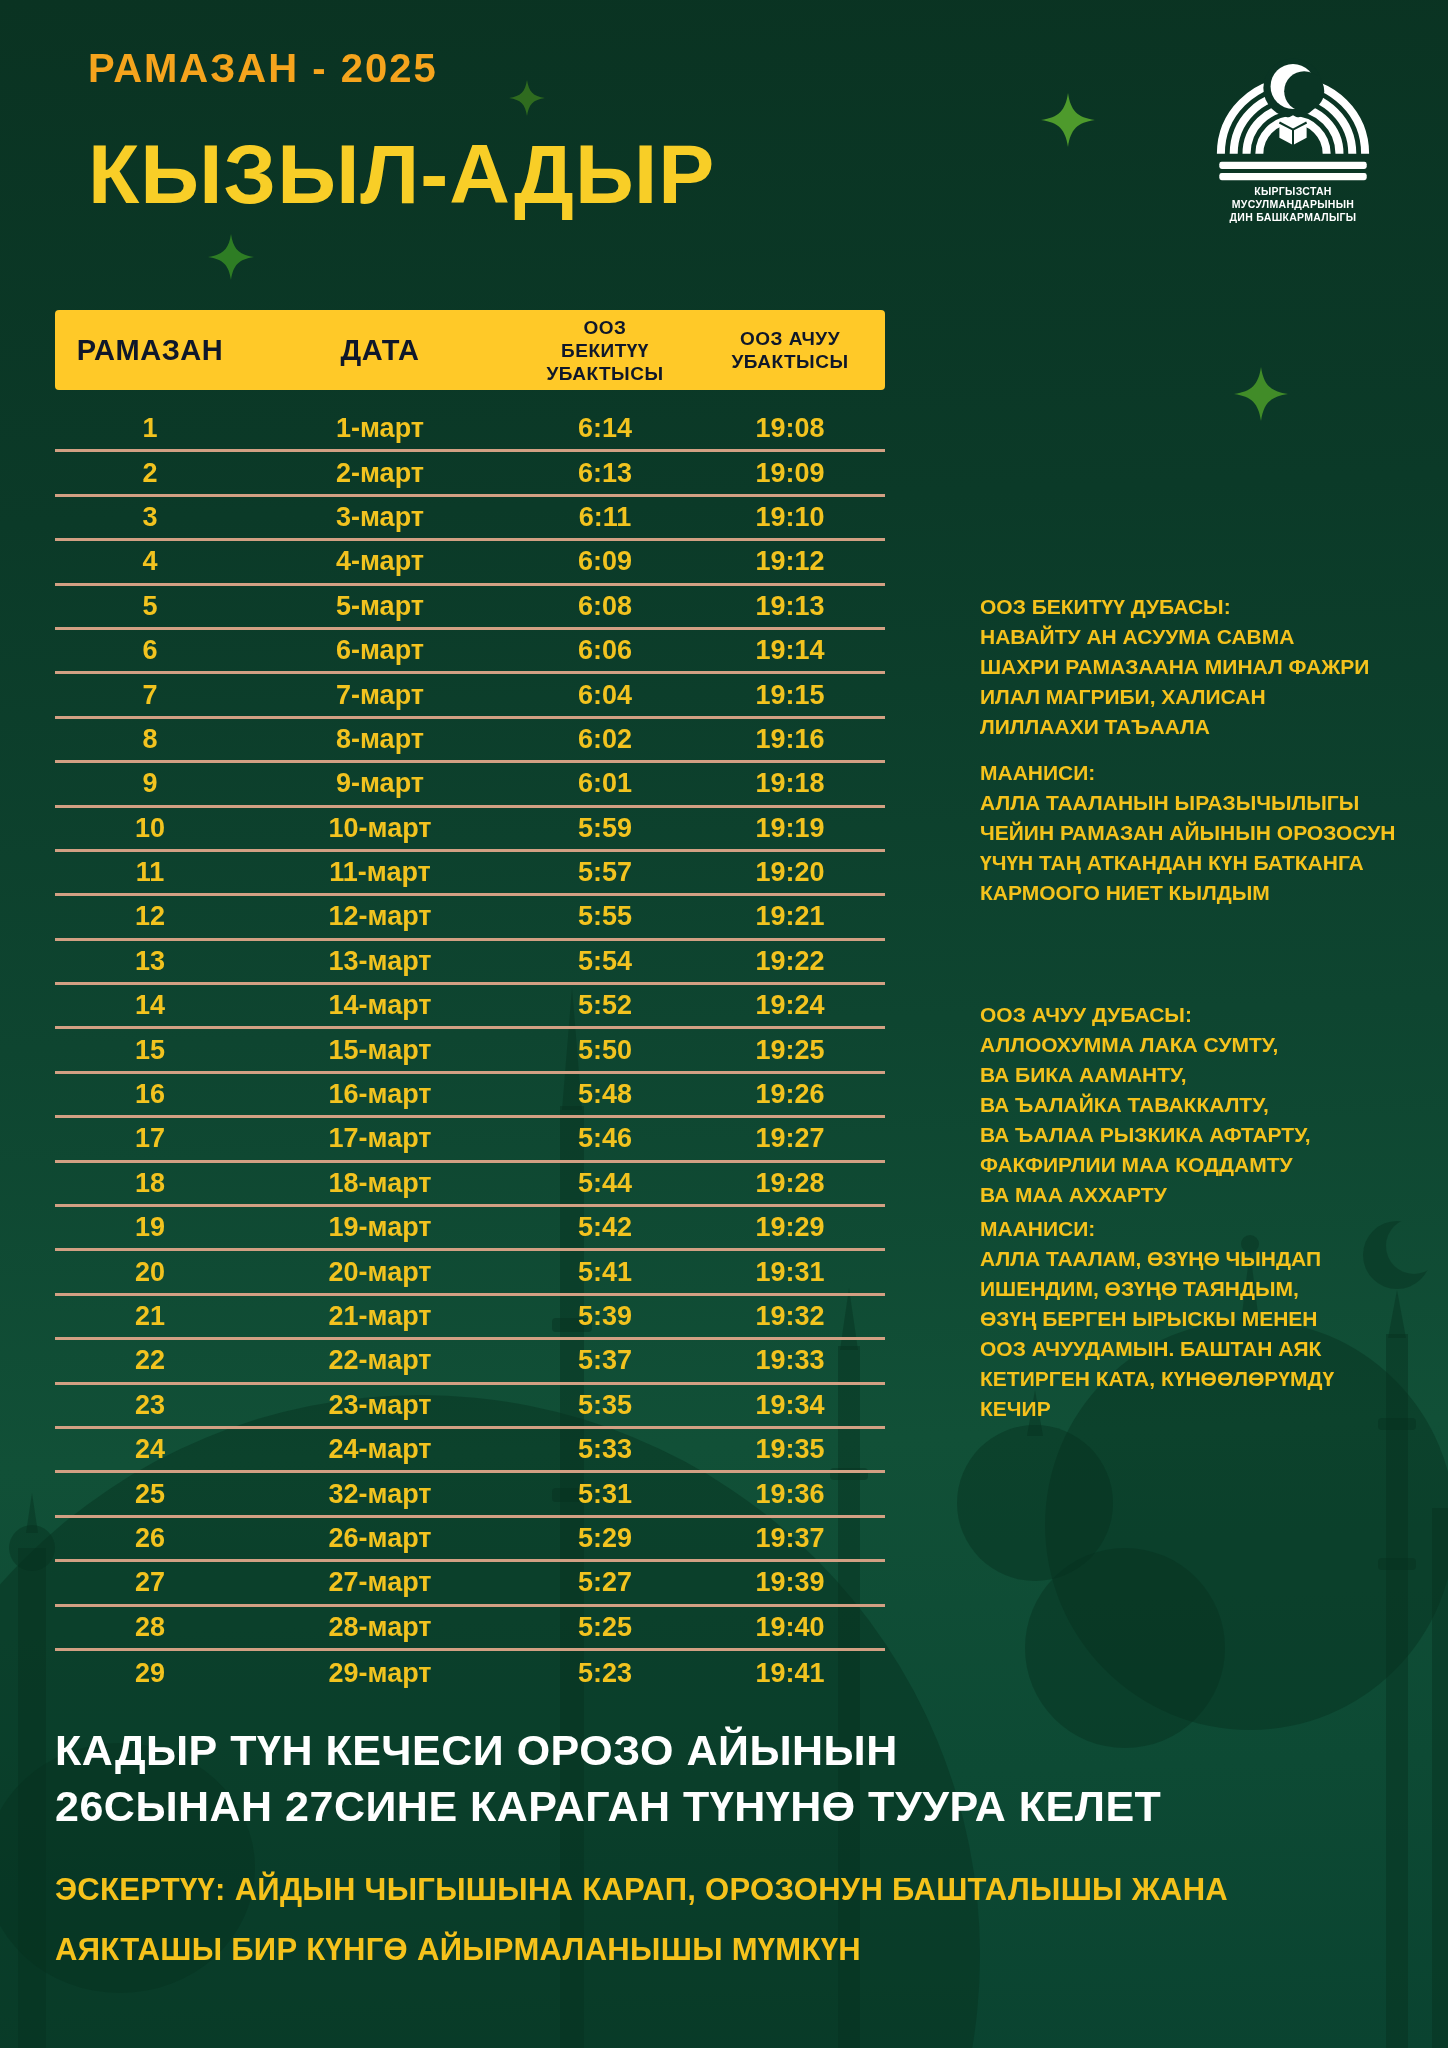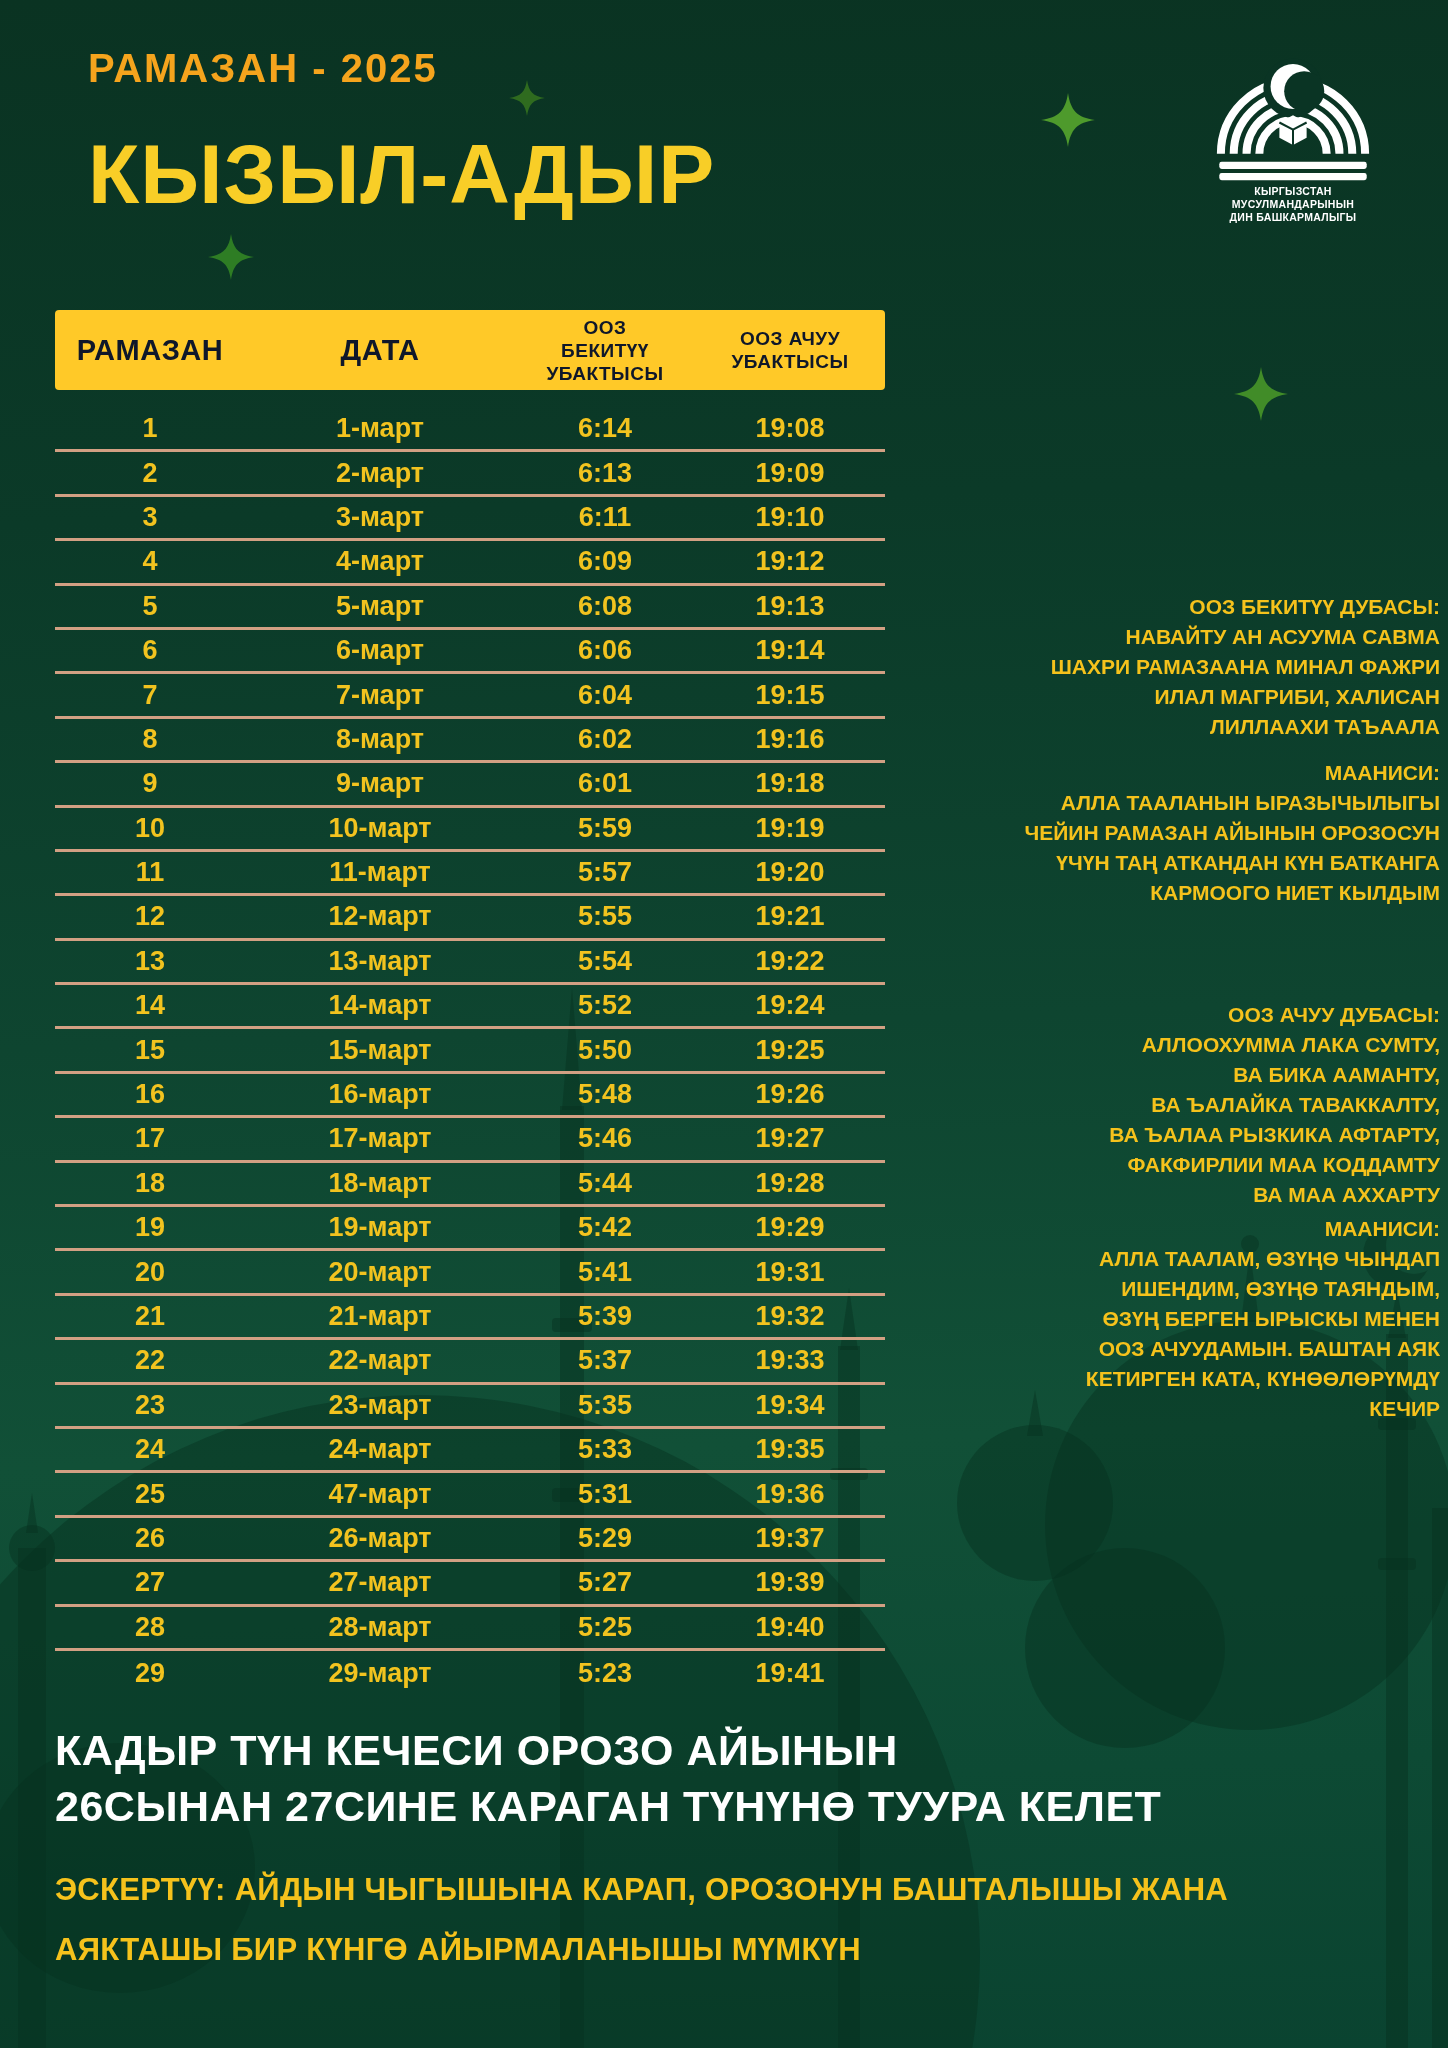--- a/index.html
+++ b/index.html
@@ -29,21 +29,21 @@
   .th{text-align:center;font-size:29px;letter-spacing:.5px;}
   .th.small{font-size:19px;line-height:23px;padding:0 26px;}
   .tbody{margin-top:18px;}
   .row{
     display:grid;grid-template-columns:190px 270px 180px 190px;align-items:center;
     height:44.4px;box-sizing:border-box;border-bottom:3px solid #D2A083;
     color:#F2C31F;font-weight:700;font-size:27px;text-align:center;
   }
   .row:last-child{border-bottom:none;}
 
-  .dua{position:absolute;left:980px;width:460px;text-align:right;color:#F5C21C;font-weight:800;font-size:21px;line-height:30px;}
+  .dua{position:absolute;left:980px;width:460px;text-align:left;color:#F5C21C;font-weight:800;font-size:21px;line-height:30px;}
   .dua-sehri{top:592px;}
   .dua-sehri-meaning{top:758px;}
   .dua-iftar{top:1000px;}
   .dua-iftar-meaning{top:1214px;}
 
   .footer-white{position:absolute;left:55px;top:1722px;color:#ffffff;font-weight:800;font-size:43px;line-height:56px;letter-spacing:.5px;}
   .footer-note{position:absolute;left:55px;top:1860px;color:#F5C21C;font-weight:800;font-size:31px;line-height:60px;letter-spacing:.3px;}
 </style>
 </head>
 <body>
@@ -311,21 +311,21 @@
 
         <div class="row">
           <div>24</div>
           <div>24-март</div>
           <div>5:33</div>
           <div>19:35</div>
         </div>
 
         <div class="row">
           <div>25</div>
-          <div>47-март</div>
+          <div>32-март</div>
           <div>5:31</div>
           <div>19:36</div>
         </div>
 
         <div class="row">
           <div>26</div>
           <div>26-март</div>
           <div>5:29</div>
           <div>19:37</div>
         </div>

